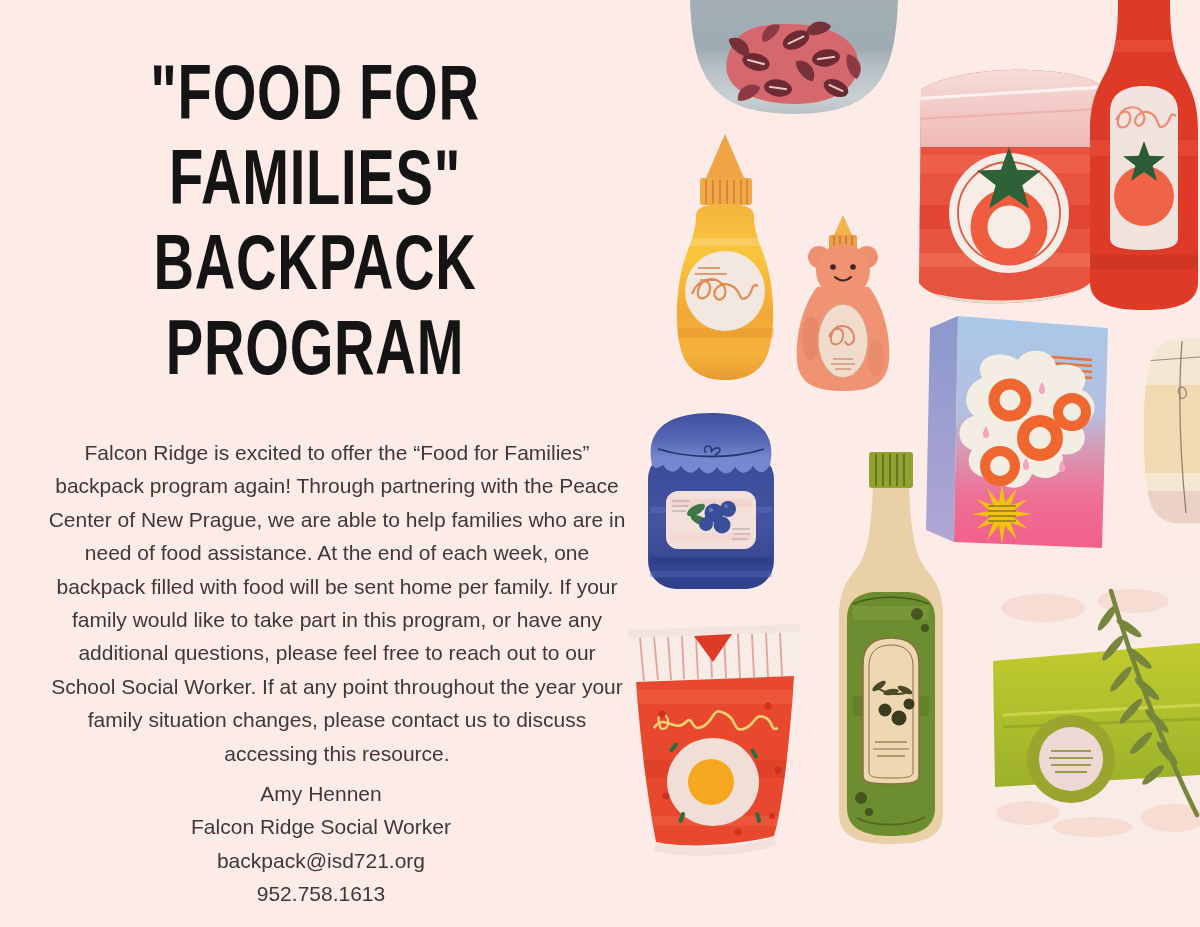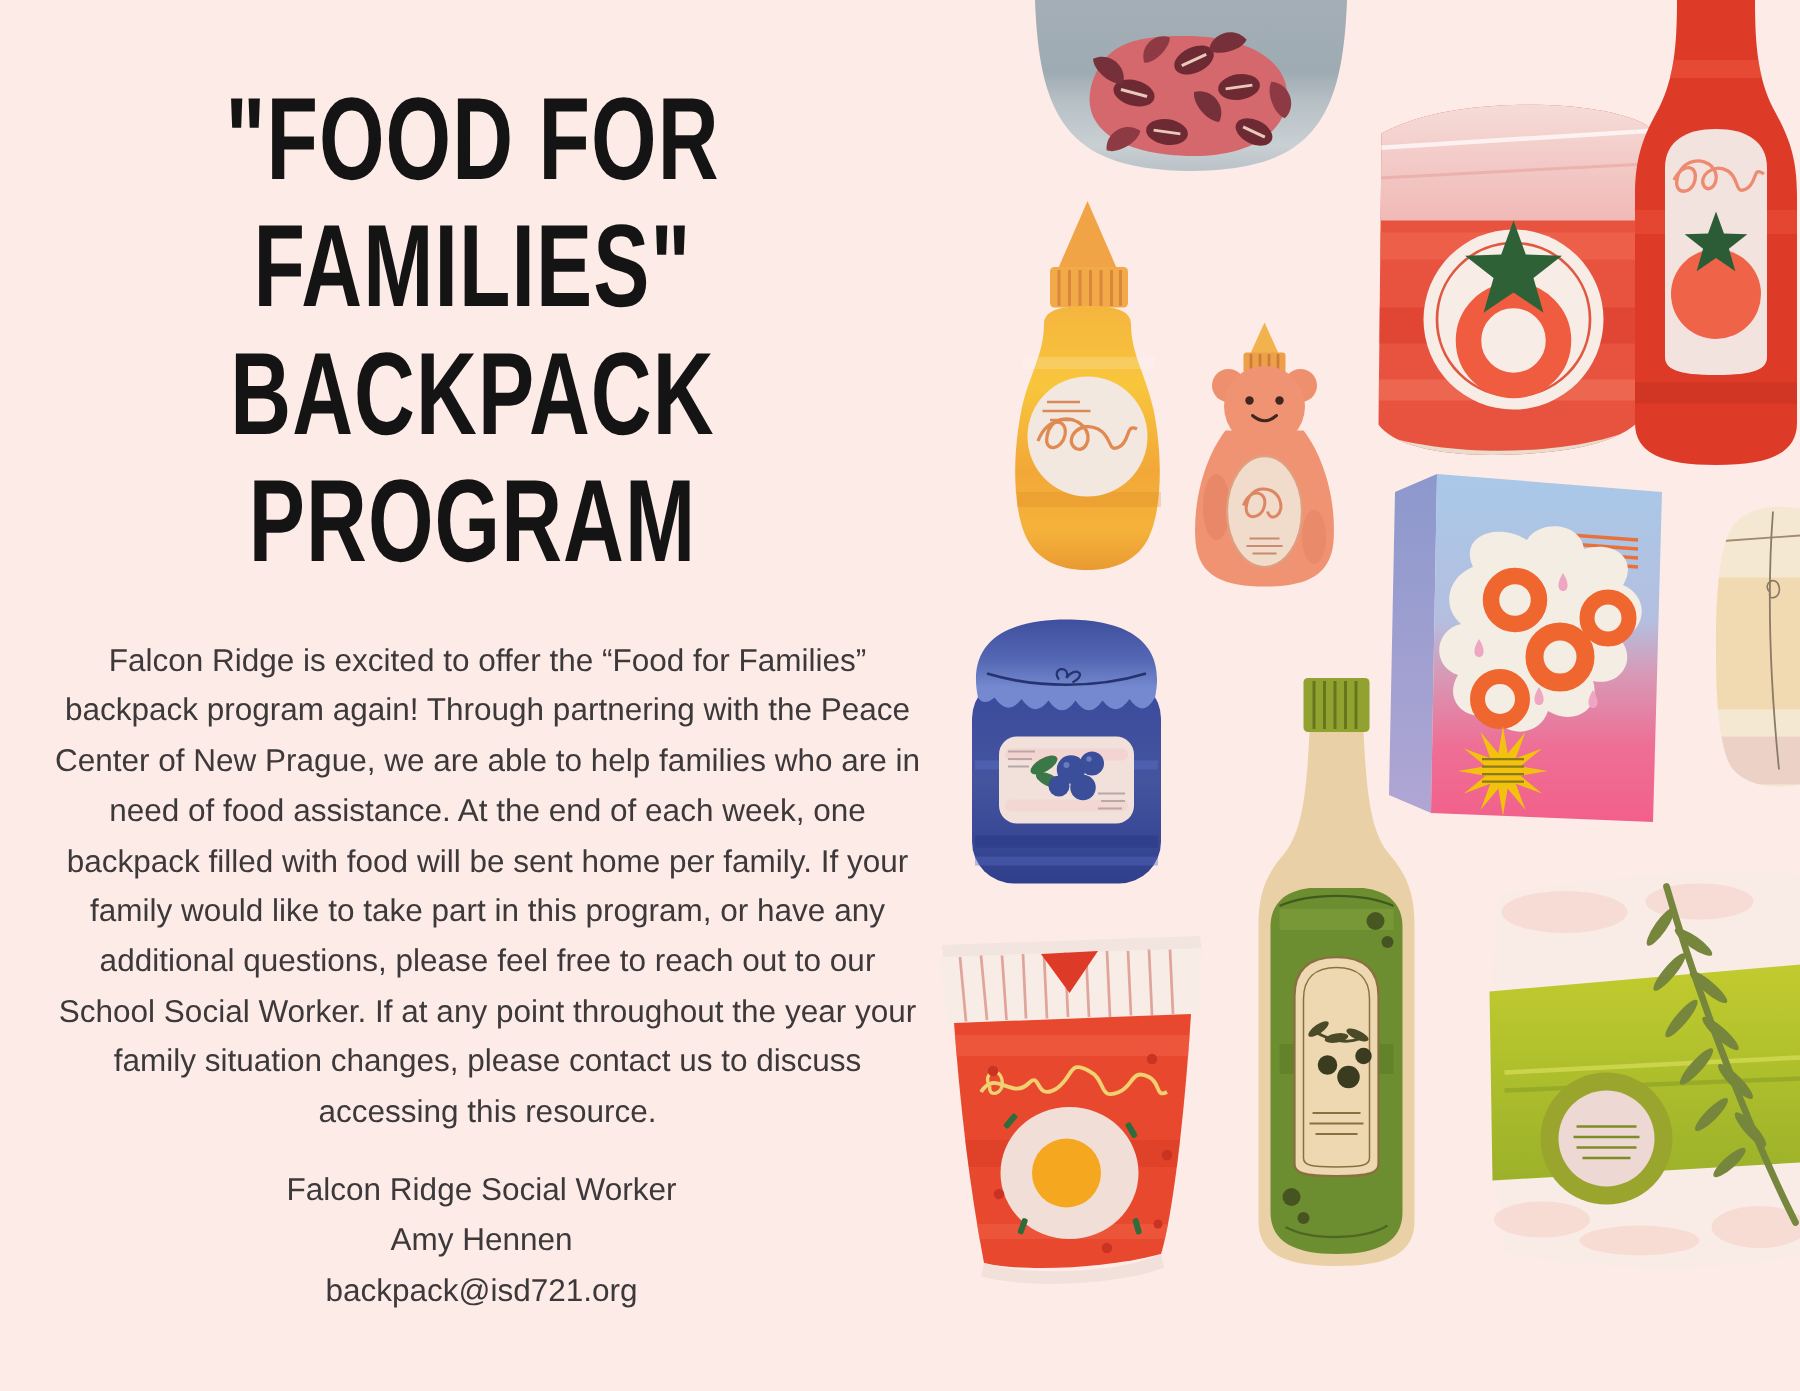--- a/index.html
+++ b/index.html
@@ -7,21 +7,21 @@
     position:relative;width:1200px;height:927px;overflow:hidden;
     background:#fcebe6;font-family:"Liberation Sans",sans-serif;
   }
   .title{
     position:absolute;left:15px;top:50px;width:600px;text-align:center;
     font-weight:bold;color:#141414;font-size:78px;line-height:85px;
     letter-spacing:1px;transform:scaleX(0.72);transform-origin:center top;
     white-space:nowrap;
   }
   .body-text{
-    position:absolute;left:28px;top:420px;width:586px;margin:4px;
+    position:absolute;left:28px;top:420px;width:586px;margin:16px;
     text-align:center;font-size:21px;line-height:33.4px;color:#3d393b;
   }
   .contact{
     position:absolute;left:28px;top:777px;width:586px;text-align:center;
     font-size:21px;line-height:33.4px;color:#3d393b;
   }
   .illus{position:absolute;display:block;}
 </style>
 </head>
 <body>
@@ -31,23 +31,24 @@
   <div class="title">
     <div>"FOOD FOR</div>
     <div>FAMILIES"</div>
     <div>BACKPACK</div>
     <div>PROGRAM</div>
   </div>
 
   <p class="body-text">Falcon Ridge is excited to offer the “Food for Families” backpack program again! Through partnering with the Peace Center of New Prague, we are able to help families who are in need of food assistance. At the end of each week, one backpack filled with food will be sent home per family. If your family would like to take part in this program, or have any additional questions, please feel free to reach out to our School Social Worker. If at any point throughout the year your family situation changes, please contact us to discuss accessing this resource.</p>
 
   <div class="contact">
+    <div>Amy Hennen</div>
     <div>Falcon Ridge Social Worker</div>
-    <div>Amy Hennen</div>
     <div>backpack@isd721.org</div>
+    <div>952.758.1613</div>
   </div>
 
   <svg class="illus" style="left:678px;top:0;width:232px;height:132px" viewBox="0 0 232 132">
     <defs>
       <linearGradient id="g-jar" x1="0" y1="0" x2="0" y2="1">
         <stop offset="0" stop-color="#a3aeb6"></stop>
           <stop offset="0.42" stop-color="#9fabb3"></stop>
         <stop offset="0.6" stop-color="#b7c0c5"></stop>
           <stop offset="0.85" stop-color="#c9d0d4"></stop>
         <stop offset="1" stop-color="#bac2c7"></stop>

